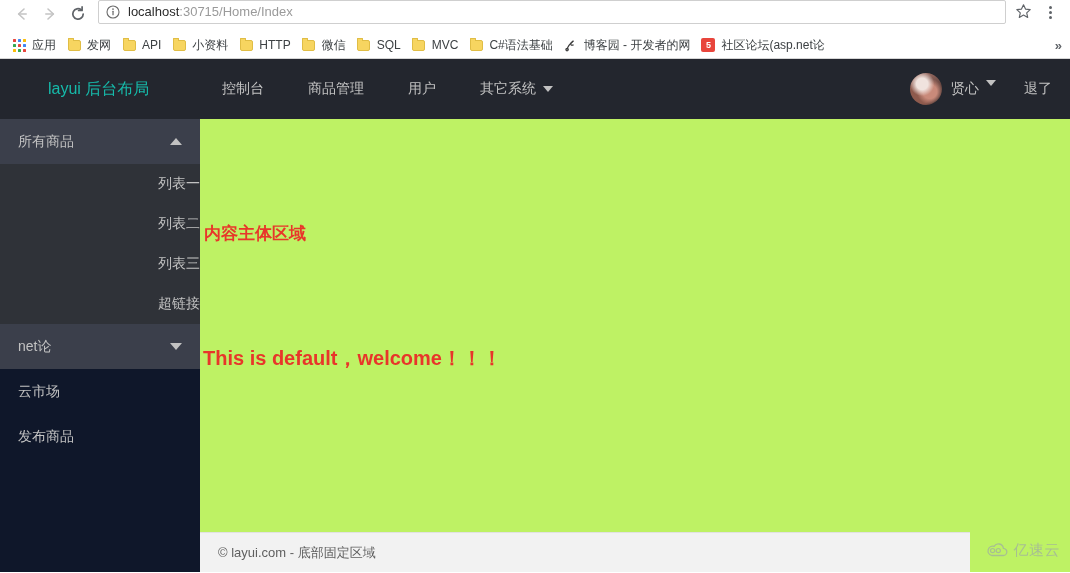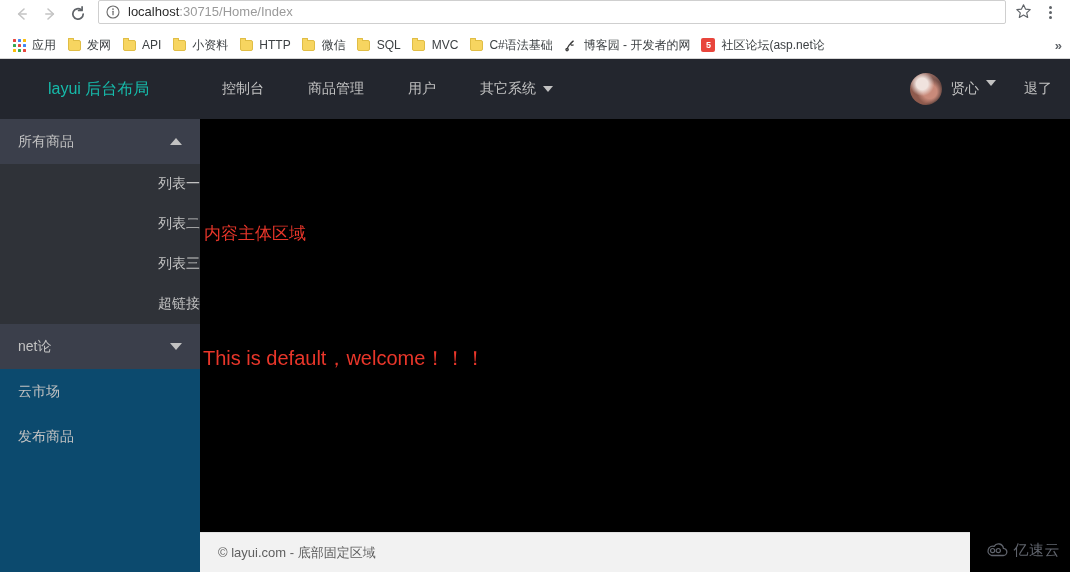--- a/index.html
+++ b/index.html
@@ -271,21 +271,21 @@
     position: relative;
     height: 453px;
   }
 
   
   .sidebar {
     position: absolute;
     left: 0; top: 0;
     width: 200px;
     height: 453px;
-    background: #0c4a6e;
+    background: #0f172a;
     overflow: hidden;
   }
   .side-title {
     height: 45px;
     display: flex;
     align-items: center;
     padding: 0 18px 0 18px;
     font-size: 14px;
     color: #c2c2c2;
     box-sizing: border-box;
@@ -327,21 +327,22 @@
     font-family: Liberation Mono, monospace;
   }
 
   
   .main {
     position: absolute;
     left: 200px;
     top: 0;
     right: 0;
     height: 453px;
-    background: #000000;
+    background: #bef264;
+    font-weight: bold;
   }
   .content-body {
     padding: 0;
     position: relative;
     height: 413px;
   }
   .content-line-1 {
     position: absolute;
     left: 4px;
     top: 103px;

